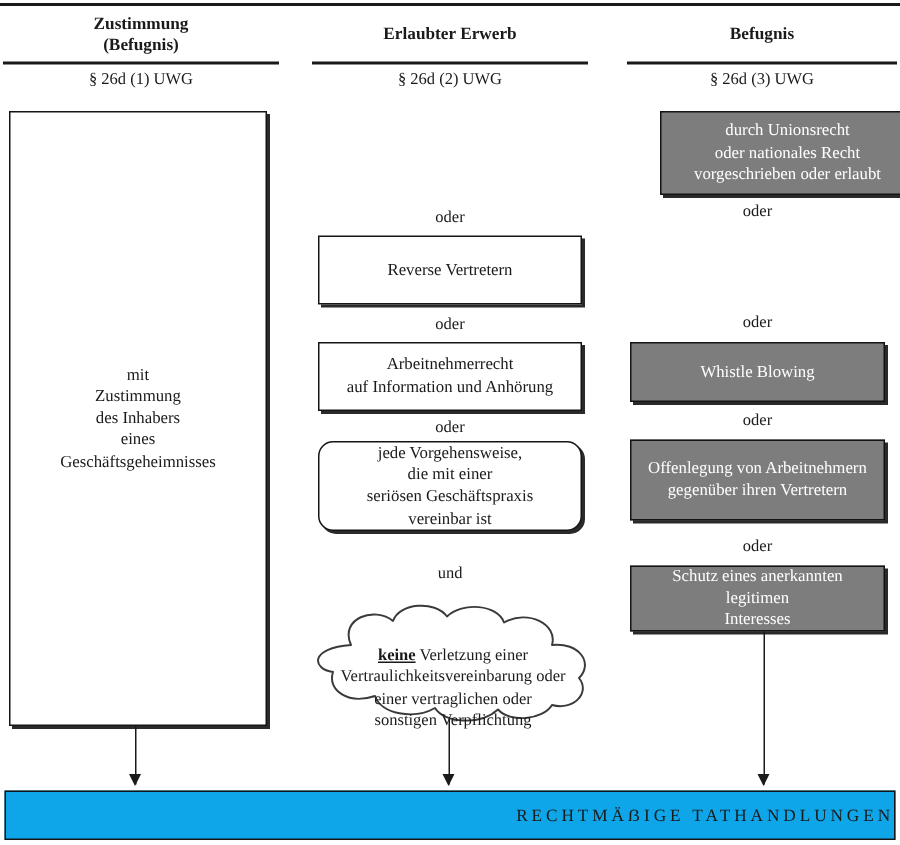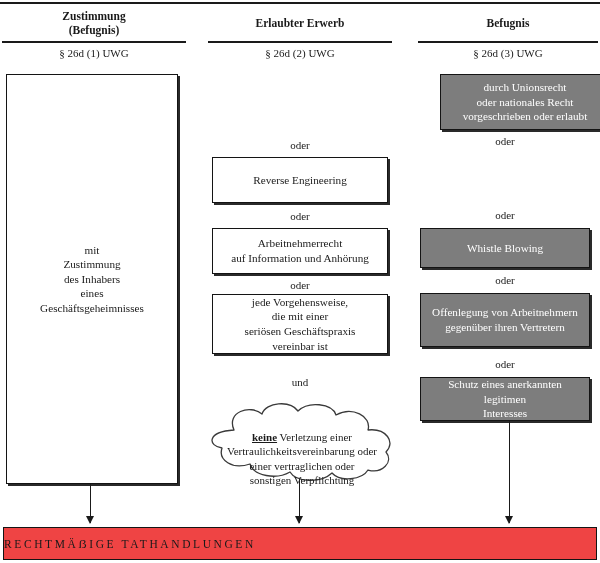--- a/index.html
+++ b/index.html
@@ -61,22 +61,22 @@
     border-left:4.5px solid transparent;
     border-right:4.5px solid transparent;
     border-top:8px solid #1a1a1a;
   }
 
   
   .bottom-bar{
     position:absolute;
     box-sizing:border-box;
     border:1.6px solid #141414;
-    background:#ef4444;
-    display:flex;align-items:center;justify-content:flex-start;
+    background:#0ea5e9;
+    display:flex;align-items:center;justify-content:flex-end;
     font-size:11.5px;letter-spacing:2.6px;
   }
 </style>
 </head>
 <body>
 
 <div id="root">
 
   <div class="top-rule"></div>
 
@@ -97,33 +97,33 @@
   <div class="arrowhead" style="left:86px;top:516px;"></div>
 
   <div class="col-head" style="left:208px;top:16px;width:184px;white-space:pre-line;">Erlaubter Erwerb</div>
   <div class="head-rule" style="left:208px;top:41px;width:184px;"></div>
   <div class="col-sub" style="left:208px;top:46px;width:184px;">§ 26d (2) UWG</div>
 
 
   <div class="conn" style="left:212px;top:139px;width:176px;">oder</div>
 
   <div class="box" style="left:212px;top:157px;width:176px;height:46px;">
-    <span class="txt">Reverse Engineering</span>
+    <span class="txt">Reverse Vertretern</span>
   </div>
 
   <div class="conn" style="left:212px;top:210px;width:176px;">oder</div>
 
   <div class="box" style="left:212px;top:228px;width:176px;height:46px;">
     <span class="txt">Arbeitnehmerrecht
 auf Information und Anhörung</span>
   </div>
 
   <div class="conn" style="left:212px;top:279px;width:176px;">oder</div>
 
-  <div class="box" style="left:212px;top:294px;width:176px;height:60px;">
+  <div class="box" style="left:212px;top:294px;width:176px;height:60px;border-radius:10px;">
     <span class="txt">jede Vorgehensweise,
 die mit einer
 seriösen Geschäftspraxis
 vereinbar ist</span>
   </div>
 
   <div class="conn" style="left:212px;top:376px;width:176px;">und</div>
 
   <div class="cloud-wrap" style="left:196px;top:400px;width:212px;height:84px;">
     <svg width="212" height="84" viewBox="0 0 212 84">

